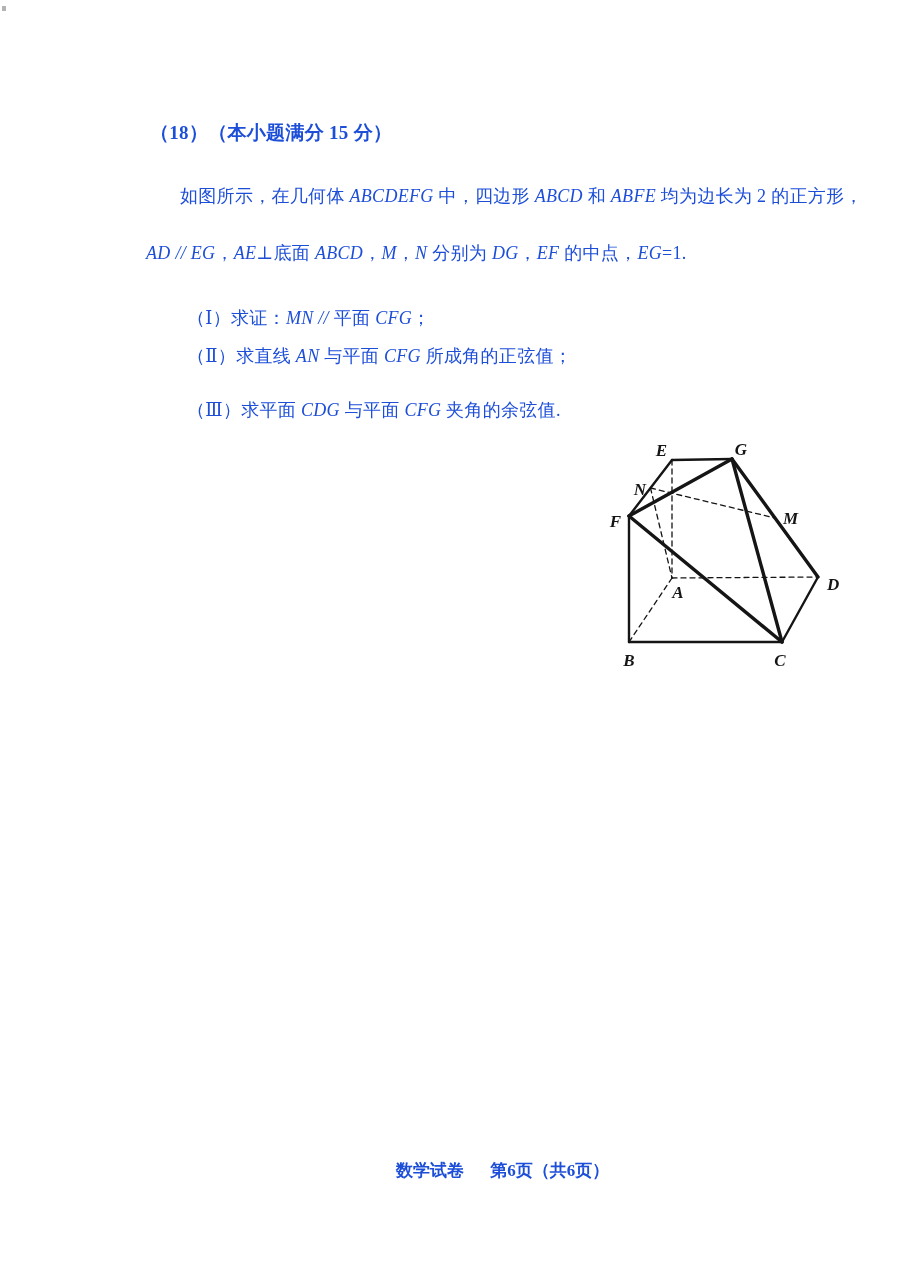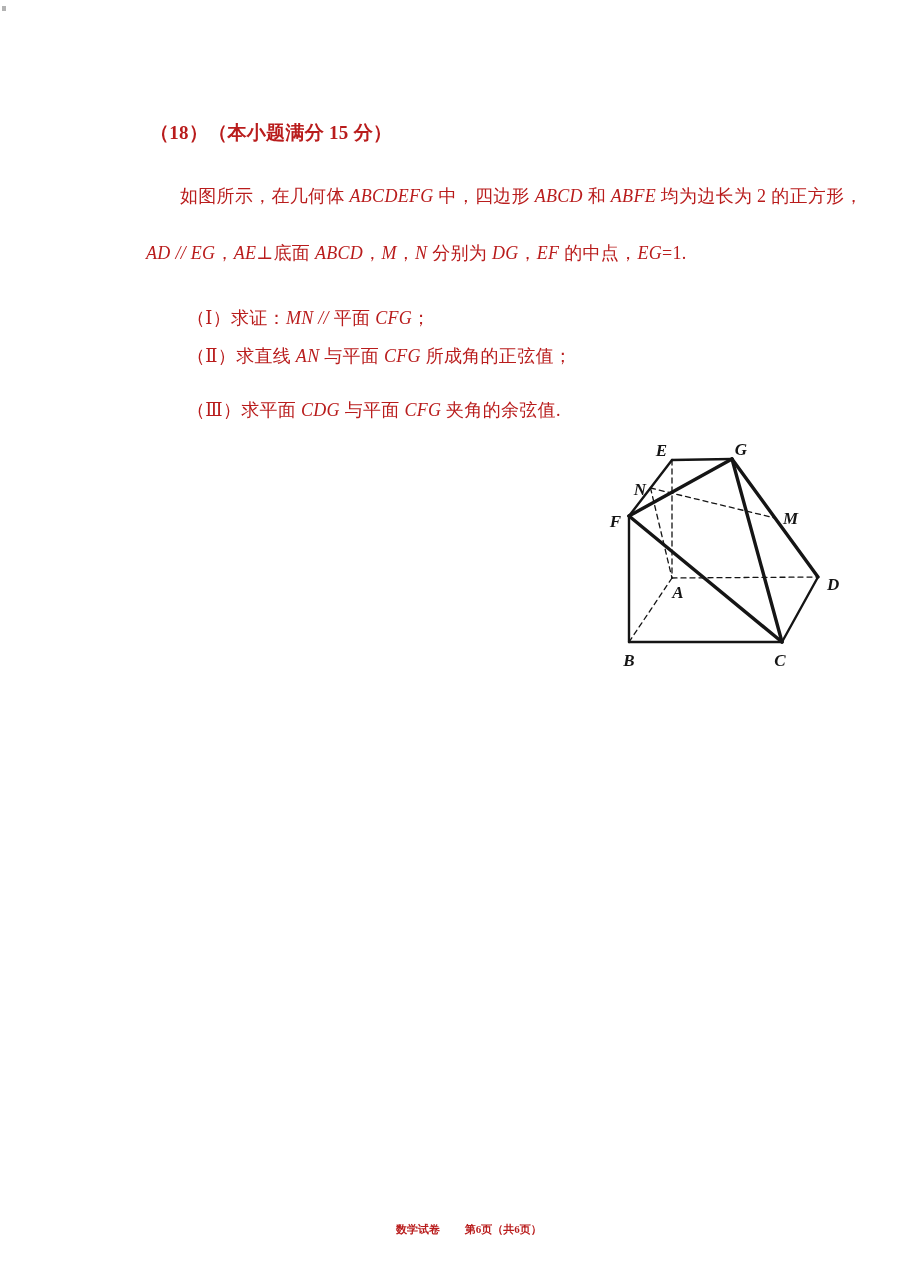--- a/index.html
+++ b/index.html
@@ -2,21 +2,21 @@
 <html><head>
 <meta charset="utf-8">
 <style>
   html,body{margin:0;padding:0;background:#e8e8e8;}
   .page{
     position:relative;
     width:900px;height:1272px;
     background:#ffffff;
     overflow:hidden;
     font-family:"Liberation Serif","DejaVu Serif",serif;
-    color:#b91c1c;
+    color:#1d4ed8;
   }
   .speck{
     position:absolute;left:2px;top:6px;width:4px;height:5px;
     background:#8a8a8a;opacity:.65;
   }
   .tline{
     position:absolute;
     white-space:nowrap;
     font-size:18px;
     line-height:24px;
@@ -44,23 +44,23 @@
     font-style:italic;
     font-weight:700;
     font-size:17px;
     fill:#151515;
   }
   .edge{stroke:#151515;fill:none;stroke-linecap:round;}
   .edge.solid{stroke-width:2.4px;}
   .edge.thick{stroke-width:3.4px;}
   .edge.dashed{stroke-width:1.3px;stroke-dasharray:5 4;}
   .footer{
-    position:absolute;left:396px;top:1222px;
+    position:absolute;left:396px;top:1159px;
     font-weight:700;
-    font-size:11px;
+    font-size:17px;
     white-space:nowrap;
   }
   .footer span{margin-right:22px;}
   .footer span:last-child{margin-right:0;}
 </style>
 </head>
 <body>
 
 <div class="page">
   <div class="speck"></div>

